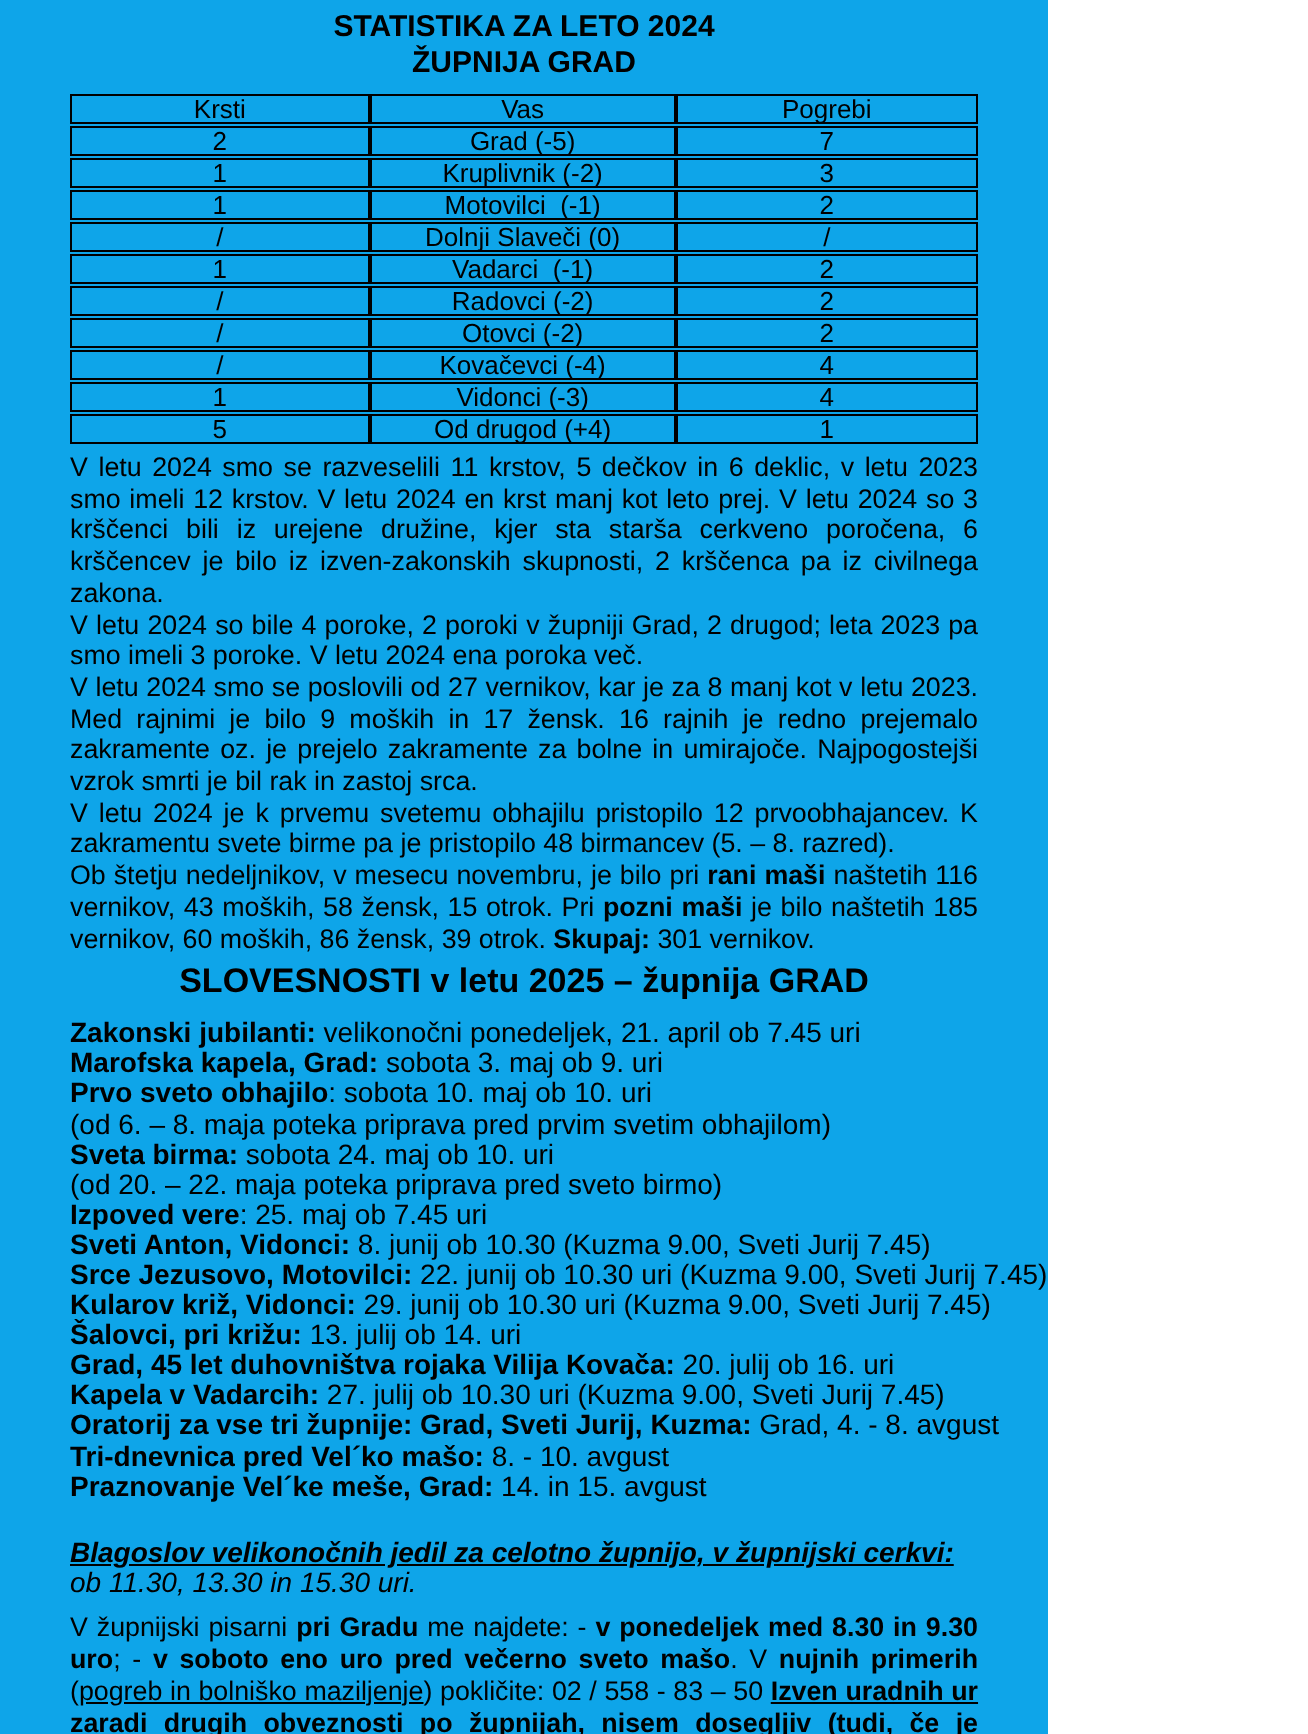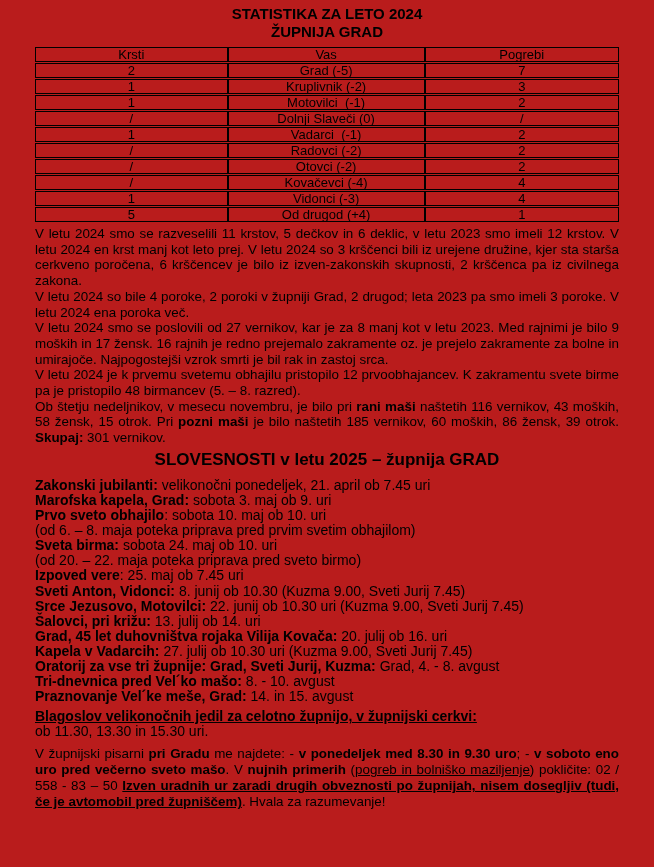--- a/index.html
+++ b/index.html
@@ -1,21 +1,21 @@
 <!DOCTYPE html>
 <html><head>
 <meta charset="utf-8">
 <style>
   html, body { margin: 0; padding: 0; background: #ffffff; }
   .page {
-    width: 654px;
+    width: 524px;
     height: 867px;
     box-sizing: border-box;
     padding: 5px 35px 0 35px;
-    background: #b91c1c;
+    background: #0ea5e9;
     color: #000000;
     font-family: "Liberation Sans", sans-serif;
     overflow: hidden;
   }
   .doc-title {
     text-align: center;
     font-weight: bold;
     font-size: 15px;
     line-height: 18px;
   }
@@ -50,21 +50,21 @@
     font-weight: bold;
     font-size: 17px;
     margin: 4px 0 8px 0;
     line-height: 20px;
   }
   .event {
     font-size: 14px;
     line-height: 15.1px;
     white-space: nowrap;
   }
-  .blessing { margin-top: 5px; }
+  .blessing { margin-top: 18px; font-style: italic; }
   .office { margin-top: 7px; }
   .office .para { line-height: 16px; }
 </style>
 </head>
 <body>
 
 <div class="page">
 
   <div class="doc-title">
     <div>STATISTIKA ZA LETO 2024</div>
@@ -151,20 +151,21 @@
   <div>
       <div class="event"><span class="b">Zakonski jubilanti:</span><span> velikonočni ponedeljek, 21. april ob 7.45 uri</span></div>
       <div class="event"><span class="b">Marofska kapela, Grad:</span><span> sobota 3. maj ob 9. uri</span></div>
       <div class="event"><span class="b">Prvo sveto obhajilo</span><span>: sobota 10. maj ob 10. uri</span></div>
       <div class="event"><span>(od 6. – 8. maja poteka priprava pred prvim svetim obhajilom)</span></div>
       <div class="event"><span class="b">Sveta birma:</span><span> sobota 24. maj ob 10. uri</span></div>
       <div class="event"><span>(od 20. – 22. maja poteka priprava pred sveto birmo)</span></div>
       <div class="event"><span class="b">Izpoved vere</span><span>: 25. maj ob 7.45 uri</span></div>
       <div class="event"><span class="b">Sveti Anton, Vidonci:</span><span> 8. junij ob 10.30 (Kuzma 9.00, Sveti Jurij 7.45)</span></div>
       <div class="event"><span class="b">Srce Jezusovo, Motovilci:</span><span> 22. junij ob 10.30 uri (Kuzma 9.00, Sveti Jurij 7.45)</span></div>
+      <div class="event"><span class="b">Kularov križ, Vidonci:</span><span> 29. junij ob 10.30 uri (Kuzma 9.00, Sveti Jurij 7.45)</span></div>
       <div class="event"><span class="b">Šalovci, pri križu:</span><span> 13. julij ob 14. uri</span></div>
       <div class="event"><span class="b">Grad, 45 let duhovništva rojaka Vilija Kovača:</span><span> 20. julij ob 16. uri</span></div>
       <div class="event"><span class="b">Kapela v Vadarcih:</span><span> 27. julij ob 10.30 uri (Kuzma 9.00, Sveti Jurij 7.45)</span></div>
       <div class="event"><span class="b">Oratorij za vse tri župnije: Grad, Sveti Jurij, Kuzma:</span><span> Grad, 4. - 8. avgust</span></div>
       <div class="event"><span class="b">Tri-dnevnica pred Vel´ko mašo:</span><span> 8. - 10. avgust</span></div>
       <div class="event"><span class="b">Praznovanje Vel´ke meše, Grad:</span><span> 14. in 15. avgust</span></div>
     </div>
 
   <div class="blessing">
       <div class="event"><span class="b u">Blagoslov velikonočnih jedil za celotno župnijo, v župnijski cerkvi:</span></div>

